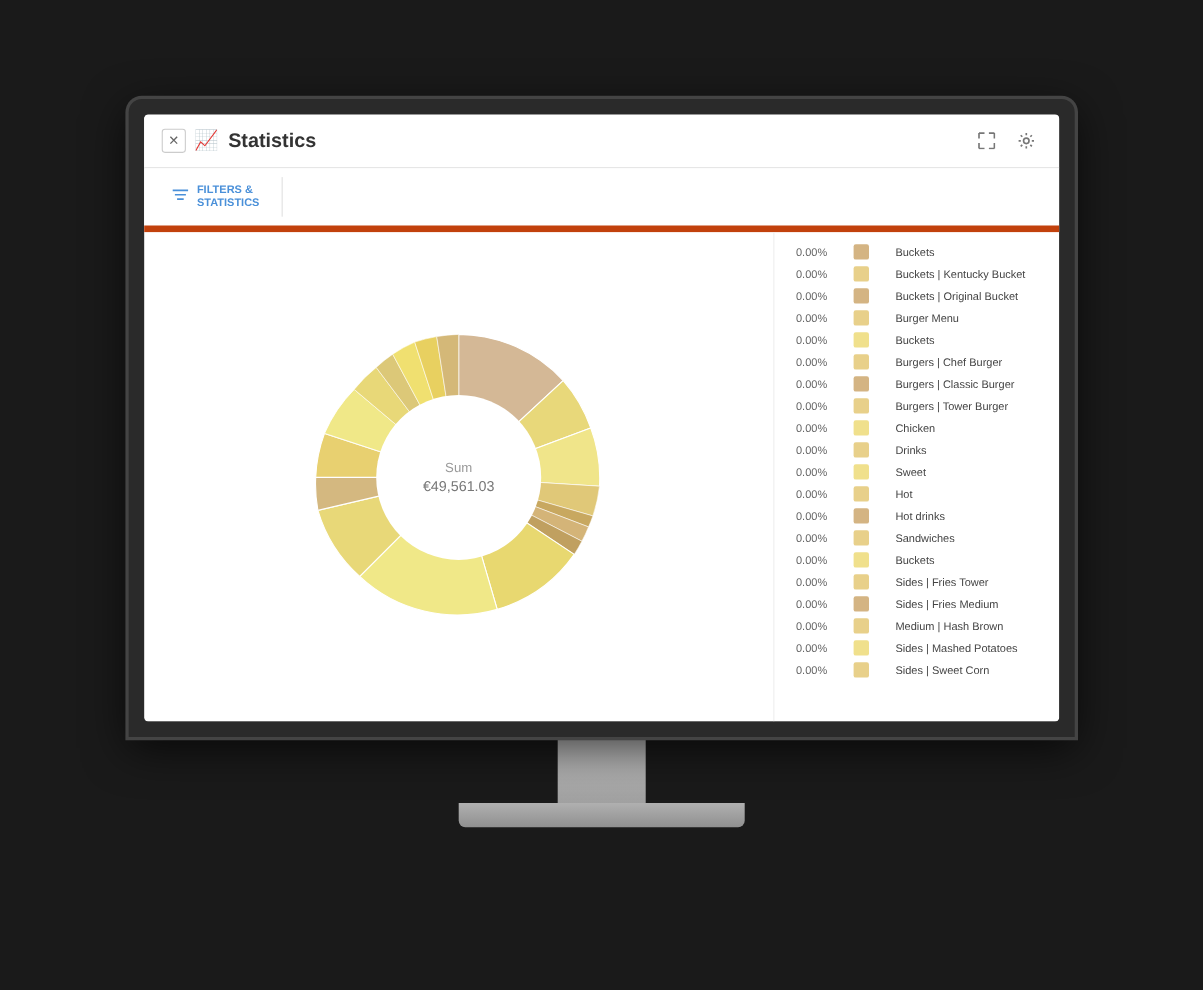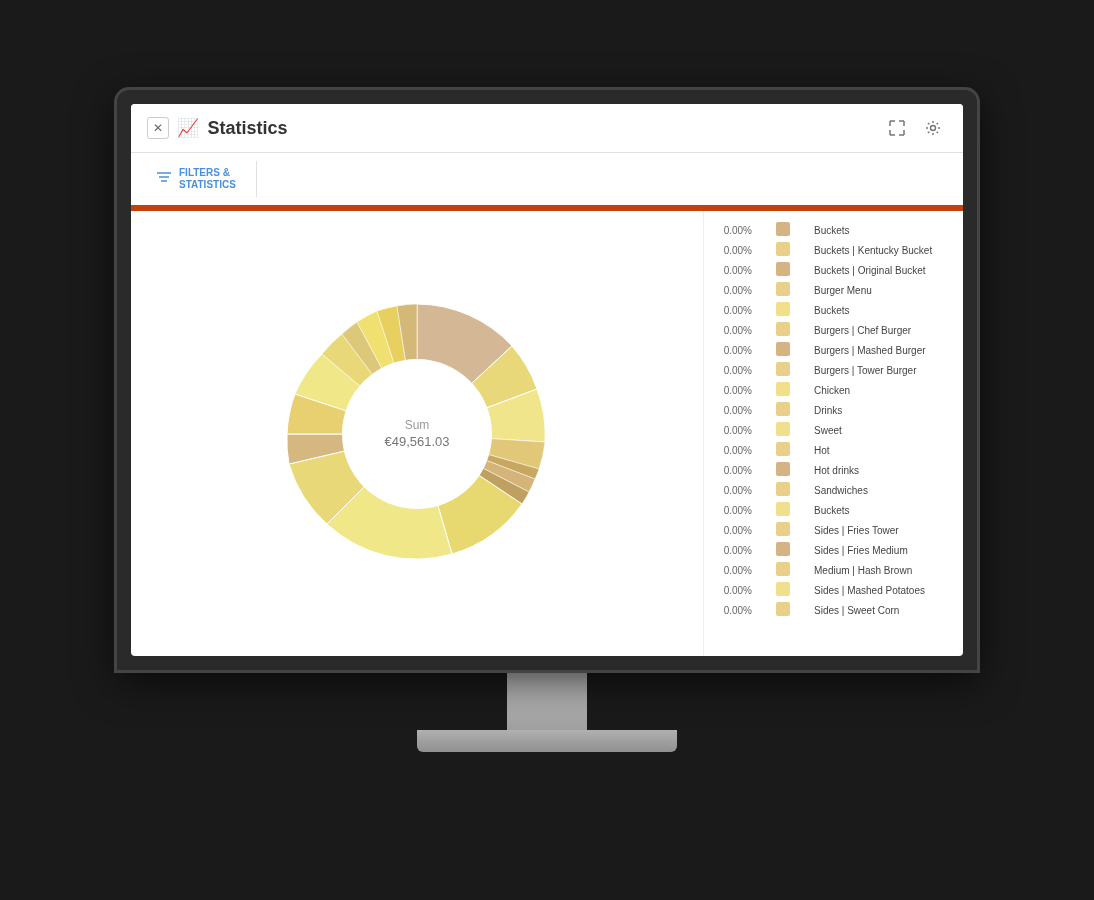--- a/index.html
+++ b/index.html
@@ -404,21 +404,21 @@
                 <span class="legend-label">Buckets</span>
               </div>
               <div class="legend-item">
                 <span class="legend-pct">0.00%</span>
                 <div class="legend-color" style="background: rgb(232, 208, 138);"></div>
                 <span class="legend-label">Burgers | Chef Burger</span>
               </div>
               <div class="legend-item">
                 <span class="legend-pct">0.00%</span>
                 <div class="legend-color" style="background: rgb(212, 180, 131);"></div>
-                <span class="legend-label">Burgers | Mashed Burger</span>
+                <span class="legend-label">Burgers | Classic Burger</span>
               </div>
               <div class="legend-item">
                 <span class="legend-pct">0.00%</span>
                 <div class="legend-color" style="background: rgb(232, 208, 138);"></div>
                 <span class="legend-label">Burgers | Tower Burger</span>
               </div>
               <div class="legend-item">
                 <span class="legend-pct">0.00%</span>
                 <div class="legend-color" style="background: rgb(240, 224, 140);"></div>
                 <span class="legend-label">Chicken</span>

